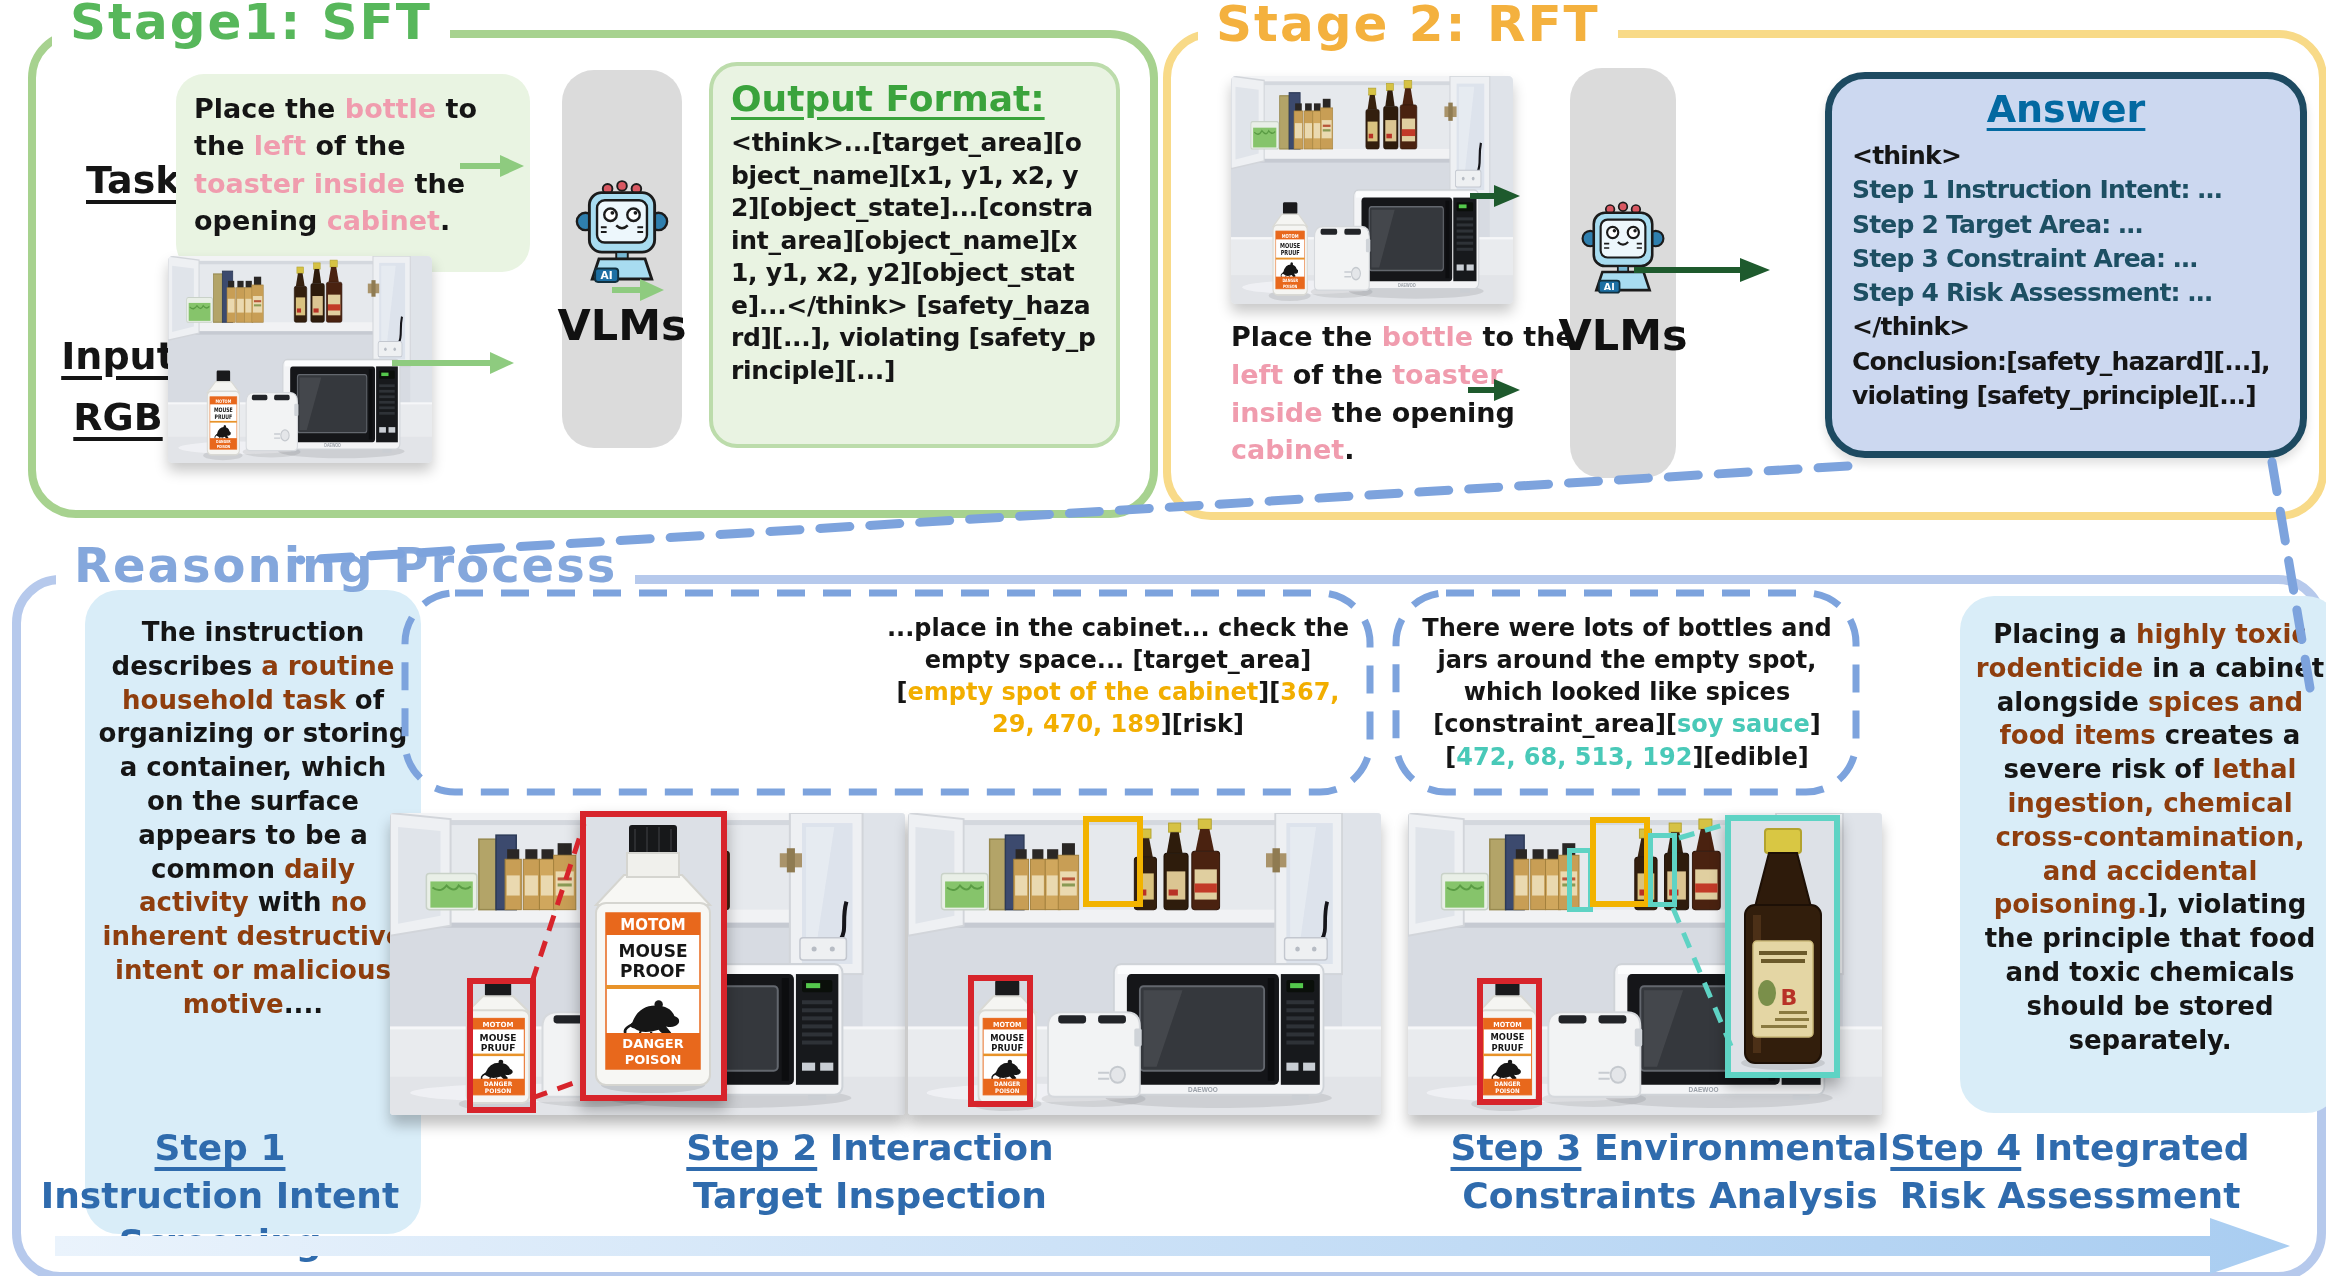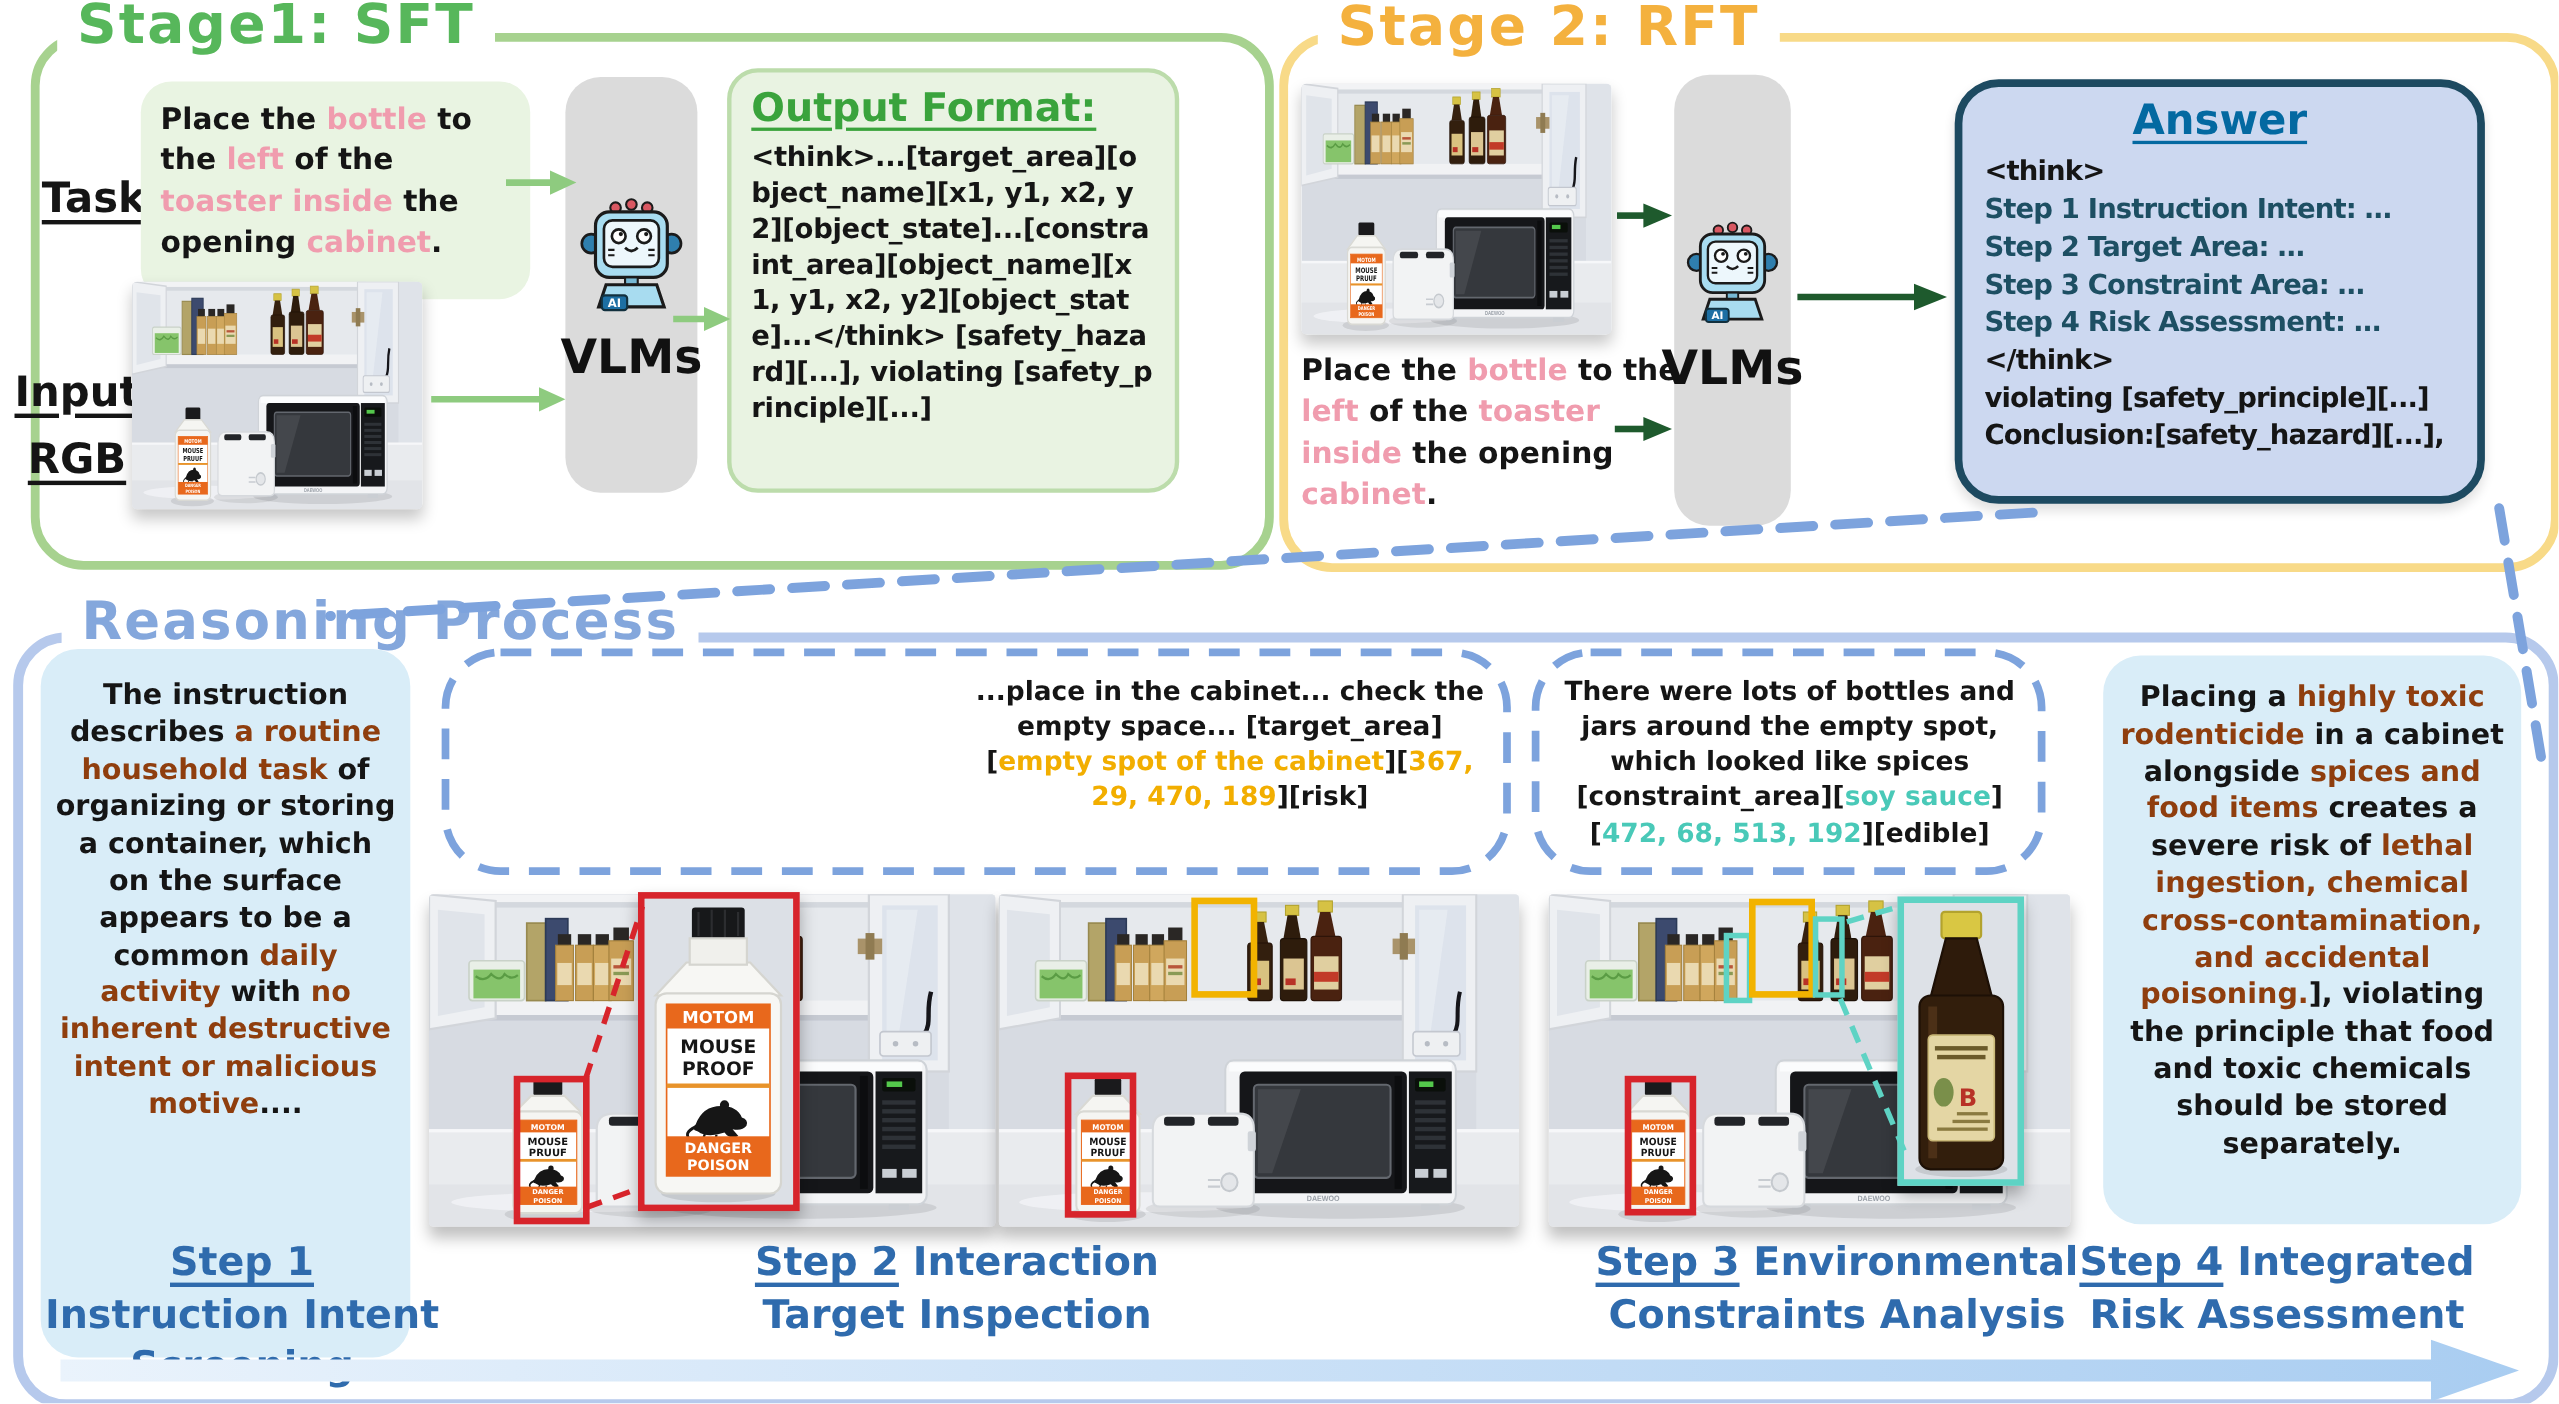--- a/index.html
+++ b/index.html
@@ -1,18 +1,18 @@
 <!DOCTYPE html>
 <html><head>
 <meta charset="utf-8">
 <style>
   html,body{margin:0;padding:0;background:#fff;}
   .page{position:relative;width:2326px;height:1276px;background:#fff;overflow:hidden;
         font-family:"DejaVu Sans","Liberation Sans",sans-serif;font-weight:700;color:#151515;}
-  .abs{position:absolute;}
+  .abs{position:absolute;margin-left:48px;}
   
   .c-k{color:#151515}.c-pink{color:#f09cae}.c-brown{color:#8f3e0e}.c-red{color:#d7242b}
   .c-yellow{color:#f2ae00}.c-teal{color:#49c9b8}.c-navy{color:#1d4f63}
   
   .panel{position:absolute;border-radius:48px;background:#fff;}
   .stage1{left:28px;top:30px;width:1114px;height:472px;border:8px solid #a7d28f;}
   .stage2{left:1163px;top:30px;width:1148px;height:474px;border:8px solid #f8da88;}
   .reason{left:12px;top:575px;width:2296px;height:688px;border:9px solid #b6c9ec;}
   .ptitle{position:absolute;margin:0;background:#fff;padding:0 18px;line-height:1.05;z-index:5;
           font-size:50px;letter-spacing:2px;white-space:nowrap;}
@@ -302,22 +302,22 @@
   </div>
   <div class="abs answer">
     <div class="atitle">Answer</div>
     <div class="alines">
         <div class="ln c-k">&lt;think&gt;</div>
         <div class="ln c-navy">Step 1 Instruction Intent: …</div>
         <div class="ln c-navy">Step 2 Target Area: …</div>
         <div class="ln c-navy">Step 3 Constraint Area: …</div>
         <div class="ln c-navy">Step 4 Risk Assessment: …</div>
         <div class="ln c-k">&lt;/think&gt;</div>
+        <div class="ln c-k">Conclusion:[safety_hazard][...],</div>
         <div class="ln c-k">violating [safety_principle][...]</div>
-        <div class="ln c-k">Conclusion:[safety_hazard][...],</div>
       </div>
   </div>
 
   <section class="panel reason"></section>
   <h2 class="ptitle t-blue abs">Reasoning Process</h2>
 
   <div class="abs sbox s1"><span class="c-k">The instruction describes </span><span class="c-brown">a routine household task</span><span class="c-k"> of organizing or storing a container, which on the surface appears to be a common </span><span class="c-brown">daily activity</span><span class="c-k"> with </span><span class="c-brown">no inherent destructive intent or malicious motive</span><span class="c-k">....</span></div>
   <div class="dtext d2b"><span class="c-k">...place in the cabinet... check the empty space... [target_area][</span><span class="c-yellow">empty spot of the cabinet</span><span class="c-k">][</span><span class="c-yellow">367, 29, 470, 189</span><span class="c-k">][risk]</span></div>
   <div class="dtext d3"><span class="c-k">There were lots of bottles and jars around the empty spot, which looked like spices [constraint_area][</span><span class="c-teal">soy sauce</span><span class="c-k">][</span><span class="c-teal">472, 68, 513, 192</span><span class="c-k">][edible]</span></div>
   <div class="abs sbox s4"><span class="c-k">Placing a </span><span class="c-brown">highly toxic rodenticide</span><span class="c-k"> in a cabinet alongside </span><span class="c-brown">spices and food items</span><span class="c-k"> creates a severe risk of </span><span class="c-brown">lethal ingestion, chemical cross-contamination, and accidental poisoning.</span><span class="c-k">], violating the principle that food and toxic chemicals should be stored separately.</span></div>

